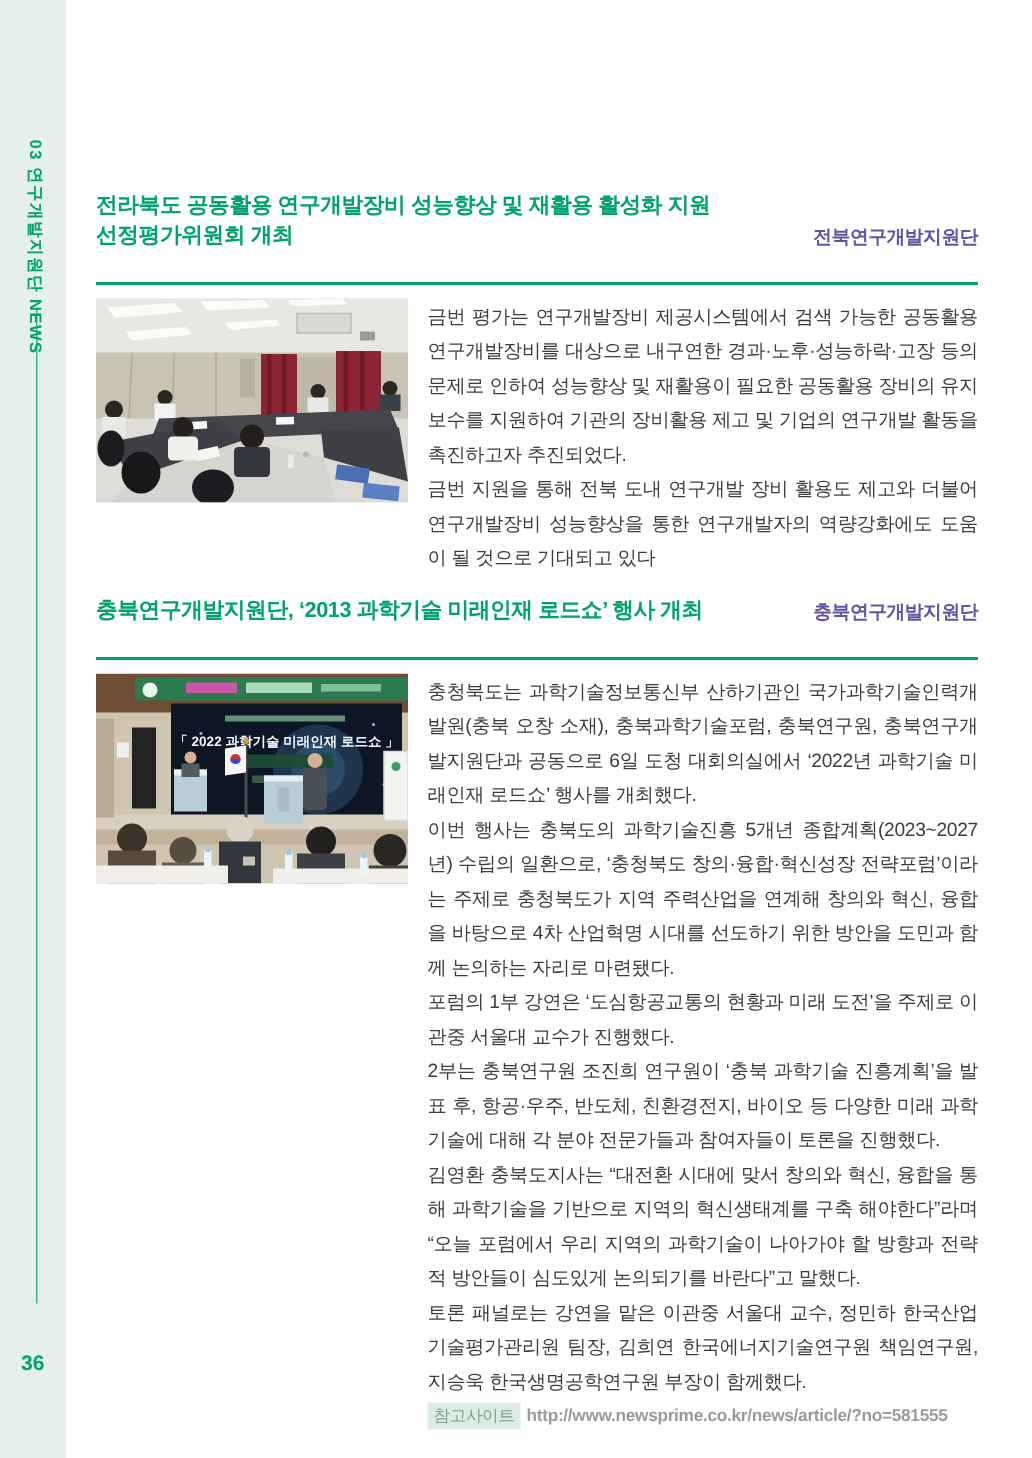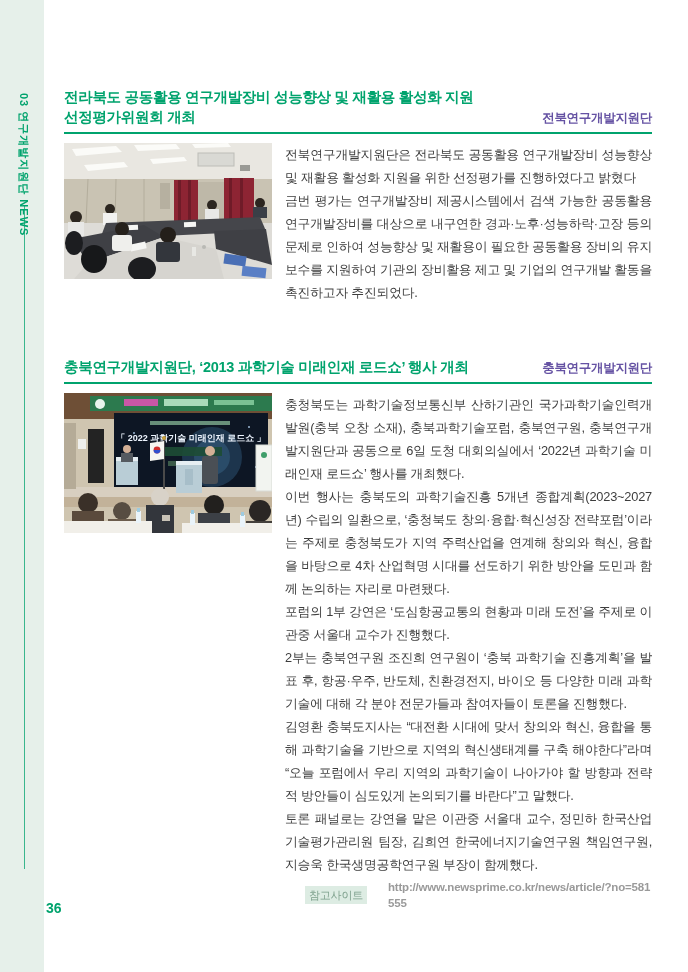--- a/index.html
+++ b/index.html
@@ -8,43 +8,43 @@
     font-family:"Liberation Sans","DejaVu Sans",sans-serif;color:var(--body_text,#3d3d3d);
   }
   
   .strip{position:absolute;left:0;top:0;width:44px;height:972px;background:var(--light_green,#e6f0ea);}
   .strip-label{
     position:absolute;left:31px;top:93px;transform:rotate(90deg);transform-origin:0 0;
     white-space:nowrap;font-size:11px;font-weight:600;letter-spacing:1px;
     color:var(--accent_green,#00a36d);
   }
   .strip-line{position:absolute;left:24px;top:206px;width:1px;height:663px;background:var(--accent_green,#00a36d);opacity:.75;}
-  .page-number{position:absolute;left:14px;top:900px;font-size:14px;font-weight:700;color:var(--accent_green,#00a36d);margin-left:32px;}
+  .page-number{position:absolute;left:14px;top:900px;font-size:14px;font-weight:700;color:var(--accent_green,#00a36d);}
   
   .article{position:absolute;left:64px;width:588px;}
   #article-1{top:87px;}
   #article-2{top:357px;}
   .article-header{
     display:flex;justify-content:space-between;align-items:flex-end;
-    border-bottom:2px solid var(--accent_green,#00a36d);padding-bottom:5px;
+    border-bottom:2px solid var(--accent_green,#00a36d);padding-bottom:21px;margin-top:40px;
   }
   .article-title{
     font-size:14.5px;line-height:20px;font-weight:700;letter-spacing:-0.3px;
     color:var(--accent_green,#00a36d);margin:0;
   }
   .article-org{
     font-size:12.5px;font-weight:700;letter-spacing:-0.3px;white-space:nowrap;
     color:var(--purple,#6552a3);padding-left:12px;text-align:right;
   }
   .article-row{display:flex;gap:13px;margin-top:9px;align-items:flex-start;}
   .photo{flex:0 0 208px;overflow:hidden;background:#ddd;}
   .photo svg{display:block;}
   .article-body{flex:1;font-size:12.8px;line-height:23px;text-align:justify;word-break:break-all;letter-spacing:-0.2px;}
   .article-body p{margin:0;}
-  .ref-row{display:flex;align-items:center;gap:21px;margin-top:3px;line-height:16px;margin-left:20px;}
+  .ref-row{display:flex;align-items:center;gap:4px;margin-top:3px;line-height:16px;}
   .ref-badge{
     background:var(--badge_bg,#ddece3);color:var(--badge_text,#7da08c);
     font-size:11px;padding:1px 4px;white-space:nowrap;
   }
   .ref-url{font-size:11.5px;color:var(--url_gray,#9a9a9a);letter-spacing:-0.2px;font-weight:bold;}
 </style>
 </head>
 <body>
 
 <div id="page">
@@ -126,22 +126,22 @@
             <circle cx="12" cy="74" r="6" fill="#2c2620"></circle>
               <rect x="4" y="79" width="16" height="14" fill="#e8e8e6"></rect>
             <ellipse cx="30" cy="116" rx="13" ry="14" fill="#17181a"></ellipse>
             <ellipse cx="78" cy="126" rx="14" ry="12" fill="#1c1d20"></ellipse>
             <ellipse cx="10" cy="100" rx="9" ry="12" fill="#1c1d20"></ellipse>
           </g>
         </svg>
       </div>
 
       <div class="article-body">
-        <p>전북연구개발지원단은 전라북도 공동활용 연구개발장비 성능향상 및 재활용 활성화 지원을 위한 선정평가를 진행하였다고 밝혔다</p>
         <p>금번 평가는 연구개발장비 제공시스템에서 검색 가능한 공동활용 연구개발장비를 대상으로 내구연한 경과·노후·성능하락·고장 등의 문제로 인하여 성능향상 및 재활용이 필요한 공동활용 장비의 유지보수를 지원하여 기관의 장비활용 제고 및 기업의 연구개발 활동을 촉진하고자 추진되었다.</p>
+        <p>금번 지원을 통해 전북 도내 연구개발 장비 활용도 제고와 더불어 연구개발장비 성능향상을 통한 연구개발자의 역량강화에도 도움이 될 것으로 기대되고 있다</p>
       </div>
     </div>
   </div>
 
   <div class="article" id="article-2">
     <div class="article-header">
       <h2 class="article-title">충북연구개발지원단, ‘2013 과학기술 미래인재 로드쇼’ 행사 개최</h2>
       <div class="article-org">충북연구개발지원단</div>
     </div>
 

